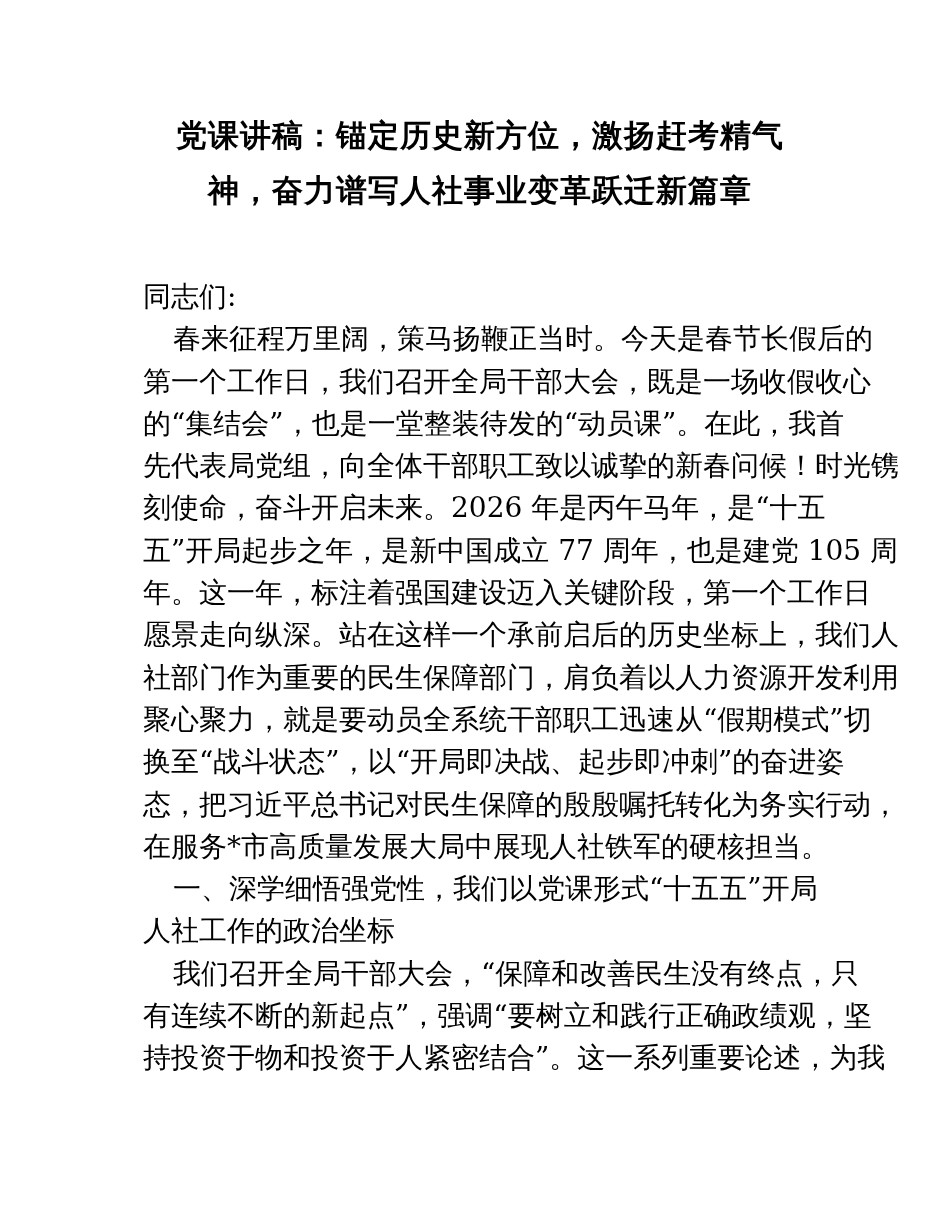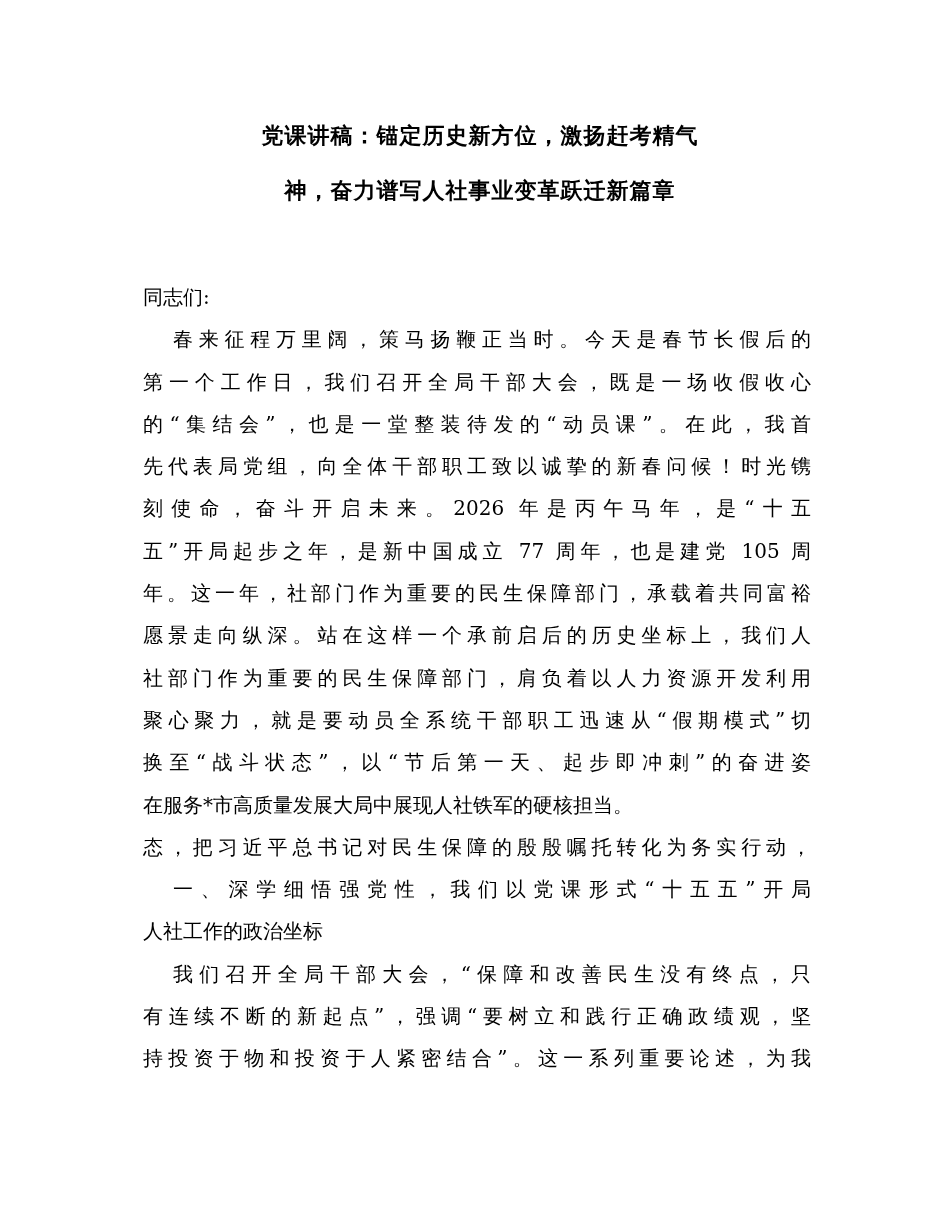--- a/index.html
+++ b/index.html
@@ -22,33 +22,33 @@
       background: #ffffff;
     }
     .title {
       position: absolute;
       left: 140px;
       width: 680px;
       top: 108px;
       text-align: center;
       font-family: "DejaVu Sans", "Liberation Sans", sans-serif;
       font-weight: bold;
-      font-size: 22px;
+      font-size: 31px;
       line-height: 55px;
       letter-spacing: 1px;
       margin: 0;
     }
     .title .tline { display: block; white-space: nowrap; }
     .body {
       position: absolute;
       left: 143px;
       top: 276px;
       width: 668px;
       font-family: "DejaVu Serif", "Liberation Serif", serif;
-      font-size: 20px;
+      font-size: 28px;
       line-height: 42.3px;
     }
     .line {
       display: block;
       height: 42.3px;
       white-space: nowrap;
       text-align: justify;
       text-align-last: justify;
     }
     .line.last {
@@ -69,27 +69,27 @@
   <div class="body">
     <span class="line last">同志们:</span>
 
     <div>
       <span class="line indent">春来征程万里阔，策马扬鞭正当时。今天是春节长假后的</span>
       <span class="line">第一个工作日，我们召开全局干部大会，既是一场收假收心</span>
       <span class="line">的“集结会”，也是一堂整装待发的“动员课”。在此，我首</span>
       <span class="line">先代表局党组，向全体干部职工致以诚挚的新春问候！时光镌</span>
       <span class="line">刻使命，奋斗开启未来。2026 年是丙午马年，是“十五</span>
       <span class="line">五”开局起步之年，是新中国成立 77 周年，也是建党 105 周</span>
-      <span class="line">年。这一年，社部门作为重要的民生保障部门，承载着共同富裕</span>
+      <span class="line">年。这一年，标注着强国建设迈入关键阶段，第一个工作日</span>
       <span class="line">愿景走向纵深。站在这样一个承前启后的历史坐标上，我们人</span>
       <span class="line">社部门作为重要的民生保障部门，肩负着以人力资源开发利用</span>
       <span class="line">聚心聚力，就是要动员全系统干部职工迅速从“假期模式”切</span>
-      <span class="line">换至“战斗状态”，以“节后第一天、起步即冲刺”的奋进姿</span>
+      <span class="line">换至“战斗状态”，以“开局即决战、起步即冲刺”的奋进姿</span>
+      <span class="line">态，把习近平总书记对民生保障的殷殷嘱托转化为务实行动，</span>
       <span class="line last">在服务*市高质量发展大局中展现人社铁军的硬核担当。</span>
-      <span class="line">态，把习近平总书记对民生保障的殷殷嘱托转化为务实行动，</span>
     </div>
 
     <div>
       <span class="line indent">一、深学细悟强党性，我们以党课形式“十五五”开局</span>
       <span class="line last">人社工作的政治坐标</span>
     </div>
 
     <div>
       <span class="line indent">我们召开全局干部大会，“保障和改善民生没有终点，只</span>
       <span class="line">有连续不断的新起点”，强调“要树立和践行正确政绩观，坚</span>

